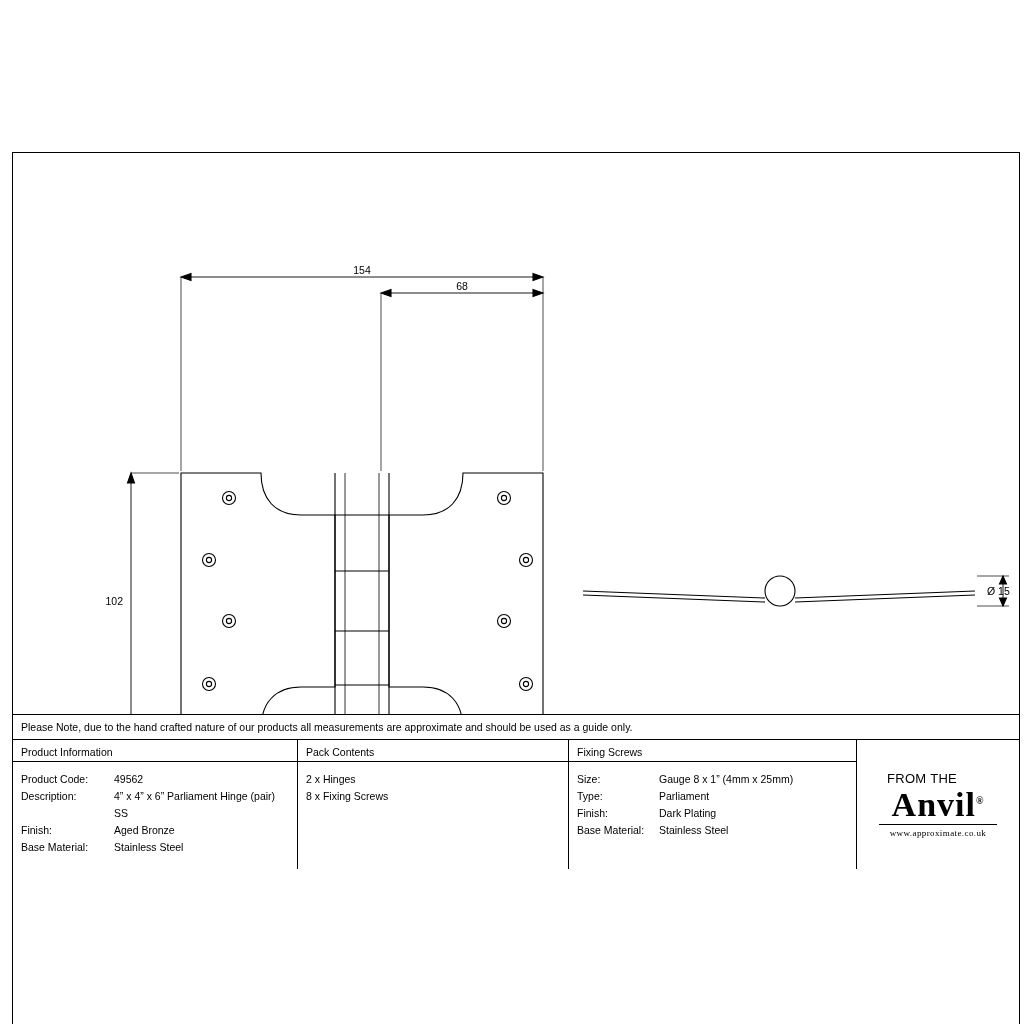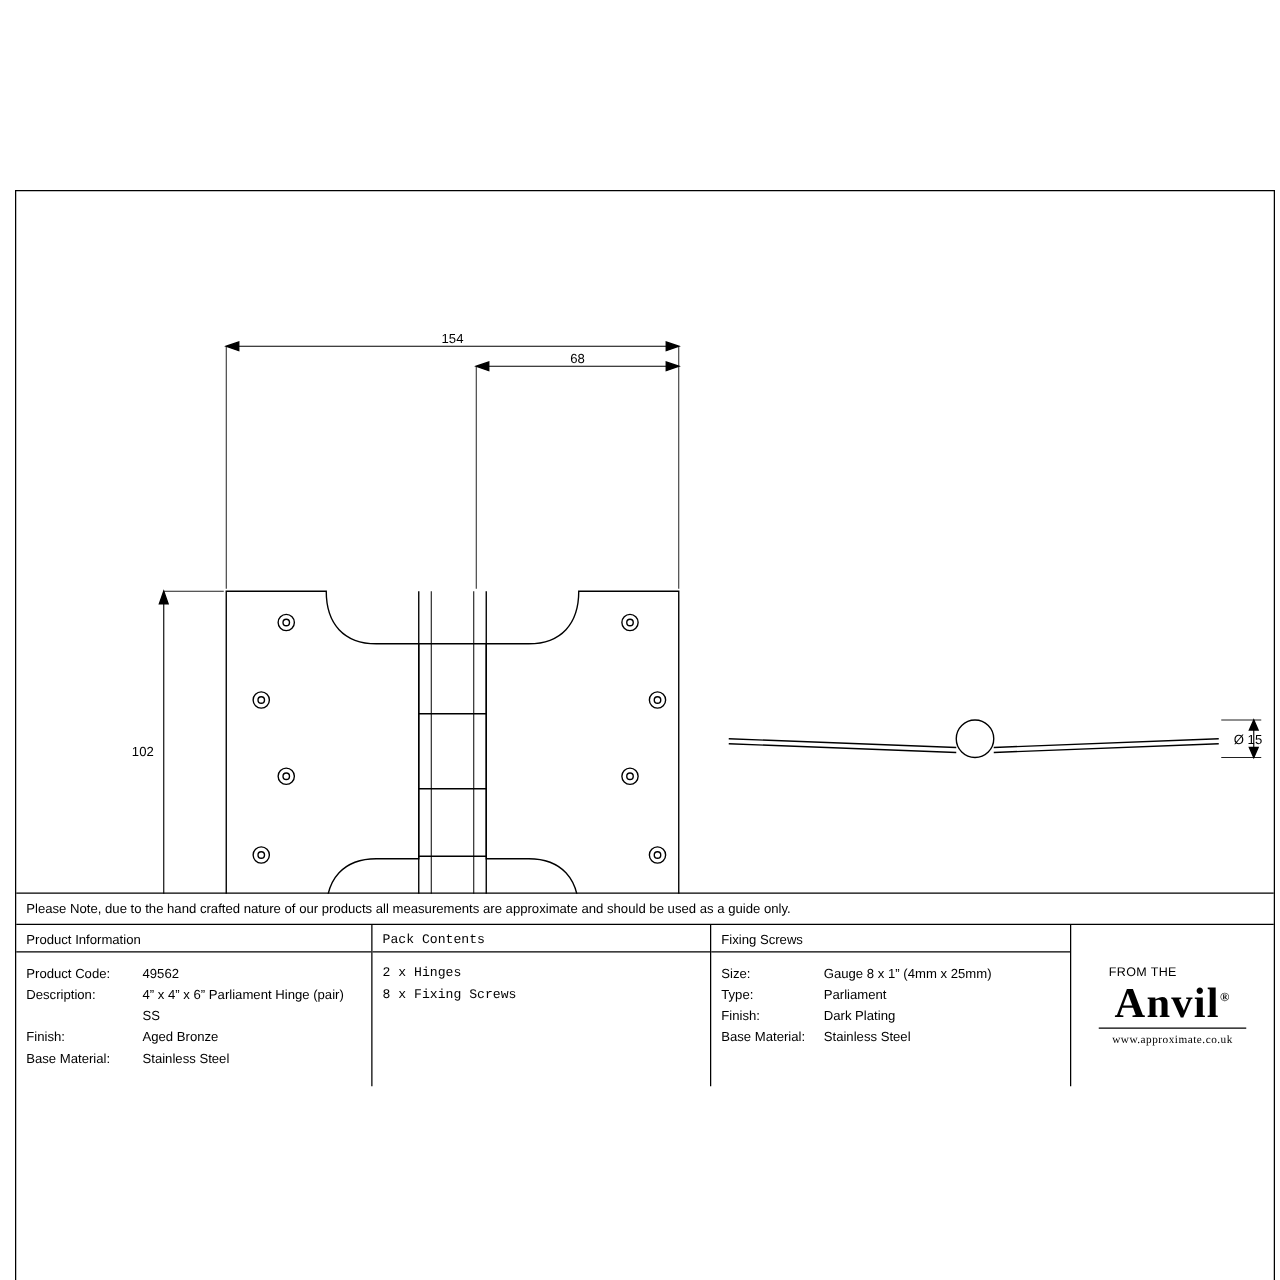--- a/index.html
+++ b/index.html
@@ -52,21 +52,21 @@
     width: 1006px;
     height: 129px;
     display: flex;
   }
   .col {
     box-sizing: border-box;
     border-right: 1px solid #000;
     position: relative;
   }
   .col.c1 { width: 285px; }
-  .col.c2 { width: 271px; font-family: Liberation Mono, monospace; }
+  .col.c2 { width: 271px; }
   .col.c3 { width: 288px; }
   .col.c4 { width: 162px; border-right: none; }
   .col-head {
     font-size: 10.5px;
     padding: 6px 0 0 8px;
     height: 22px;
     box-sizing: border-box;
     border-bottom: 1px solid #000;
   }
   .col-body {
@@ -88,21 +88,21 @@
   .logo {
     position: absolute;
     left: 0; top: 0;
     width: 162px; height: 129px;
     display: flex;
     align-items: center;
     justify-content: center;
     flex-direction: column;
   }
   .logo-top {
-    font-size: 10px;
+    font-size: 13px;
     letter-spacing: .3px;
     align-self: flex-start;
     margin-left: 30px;
     margin-bottom: -2px;
   }
   .logo-main {
     font-family: "Liberation Serif", serif;
     font-size: 34px;
     font-weight: bold;
     letter-spacing: 1px;

